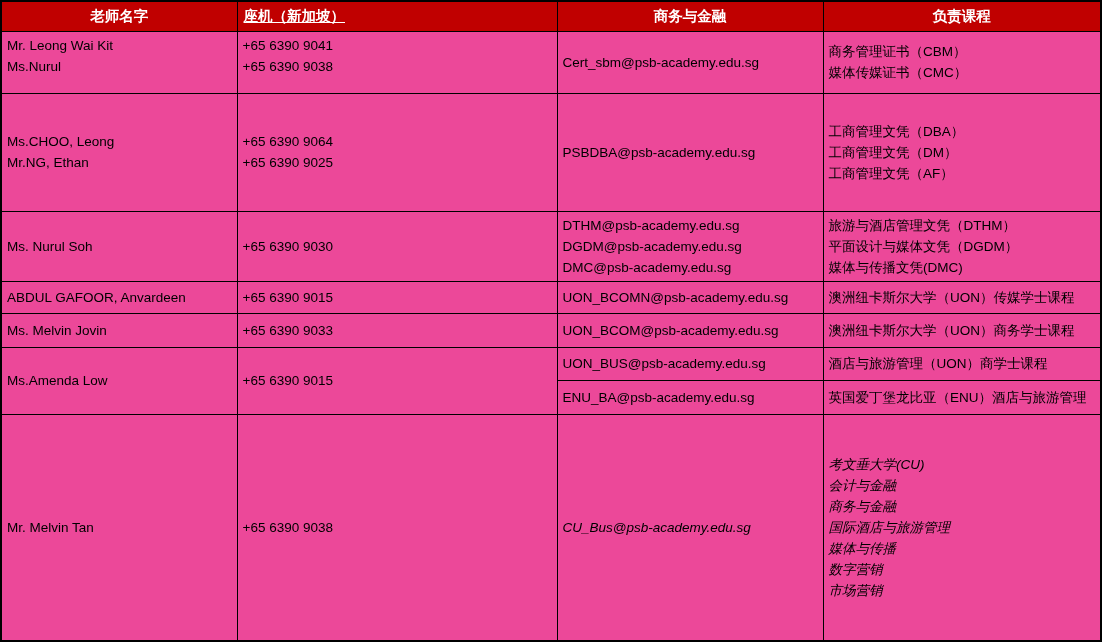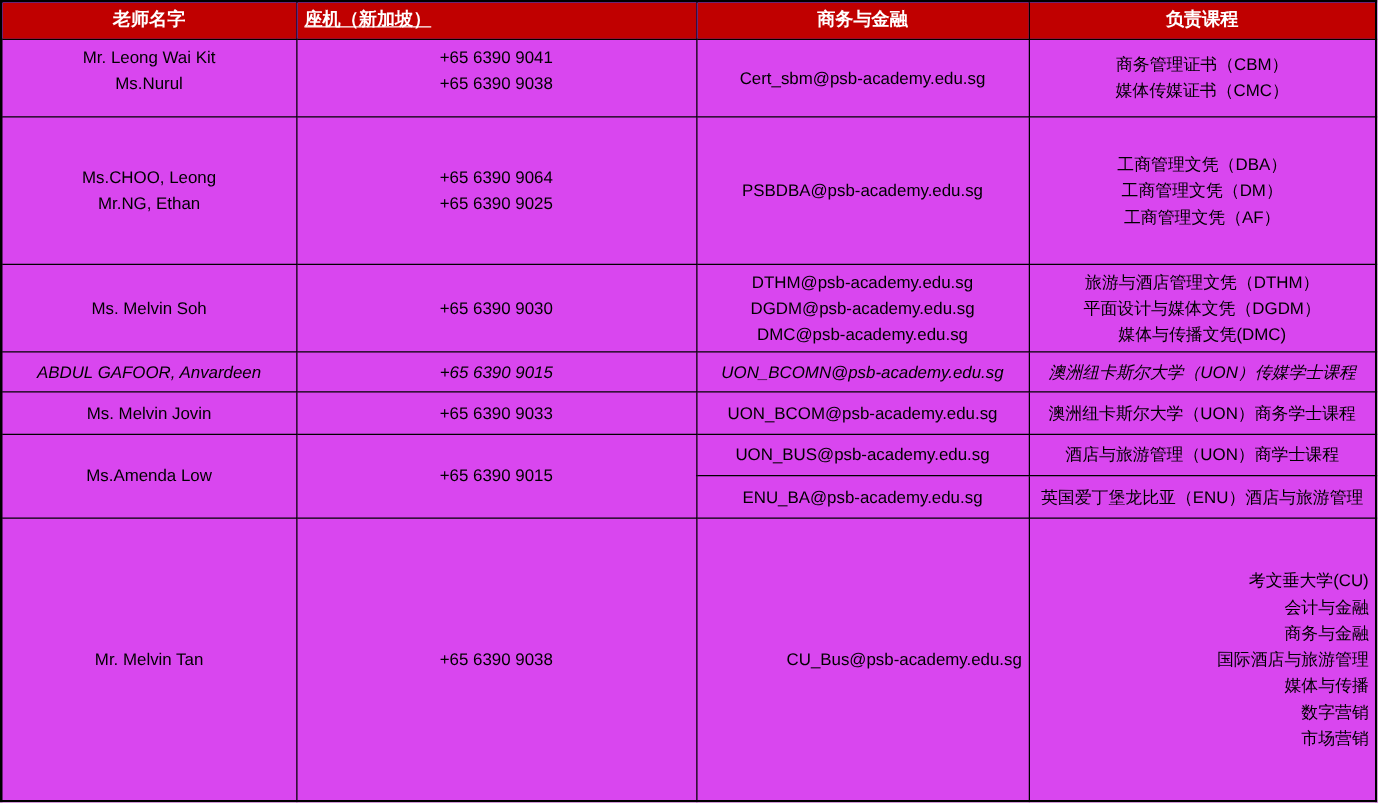--- a/index.html
+++ b/index.html
@@ -12,21 +12,21 @@
   html, body {
     margin: 0;
     padding: 0;
     background: #FFFFFF;
     font-family: "Liberation Sans", "DejaVu Sans", sans-serif;
   }
   .sheet {
     width: 1102px;
     height: 642px;
     overflow: hidden;
-    background: #d946ef;
+    background: #ec4899;
   }
   table.contact-table {
     border-collapse: collapse;
     table-layout: fixed;
     width: 1100px;
     height: 640px;
     margin: 0;
     border: 2px solid var(--border-color);
   }
   col.c1 { width: 236px; }
@@ -35,43 +35,43 @@
   col.c4 { width: 278px; }
   th, td {
     border: 1px solid var(--border-color);
     color: var(--body-text);
     font-size: 13.5px;
     line-height: 21px;
     padding: 2px 5px;
     vertical-align: middle;
     white-space: pre-line;
     overflow: hidden;
-    text-align: center;
+    text-align: left;
   }
   thead th {
     background: var(--header-bg);
     color: var(--header-text);
     font-weight: bold;
     font-size: 14.5px;
     text-align: center;
     padding: 2px 6px;
     white-space: nowrap;
   }
   thead th.th-left { text-align: left; text-decoration: underline; }
   tr.r-hdr { height: 30px; }
   tr.r1 { height: 62px; }
   tr.r2 { height: 118px; }
   tr.r3 { height: 70px; }
-  tr.r4 { height: 32px; font-style: italic; }
+  tr.r4 { height: 32px; }
   tr.r5 { height: 34px; }
   tr.r6a { height: 33px; }
   tr.r6b { height: 34px; }
   tr.r7 { height: 227px; }
   td.v-top { vertical-align: top; padding-top: 3px; }
-  td.t-center { text-align: right; }
+  td.t-center { text-align: left; font-style: italic; }
 </style>
 </head>
 <body>
 
 <div class="sheet">
   <table class="contact-table">
     <colgroup>
       <col class="c1">
         <col class="c2">
         <col class="c3">
@@ -99,21 +99,21 @@
         <td>Ms.CHOO, Leong
 Mr.NG, Ethan</td>
         <td>+65 6390 9064
 +65 6390 9025</td>
         <td>PSBDBA@psb-academy.edu.sg</td>
         <td>工商管理文凭（DBA）
 工商管理文凭（DM）
 工商管理文凭（AF）</td>
       </tr>
       <tr class="r3">
-        <td>Ms. Melvin Soh</td>
+        <td>Ms. Nurul Soh</td>
         <td>+65 6390 9030</td>
         <td>DTHM@psb-academy.edu.sg
 DGDM@psb-academy.edu.sg
 DMC@psb-academy.edu.sg</td>
         <td>旅游与酒店管理文凭（DTHM）
 平面设计与媒体文凭（DGDM）
 媒体与传播文凭(DMC)</td>
       </tr>
       <tr class="r4">
         <td>ABDUL GAFOOR, Anvardeen</td>

